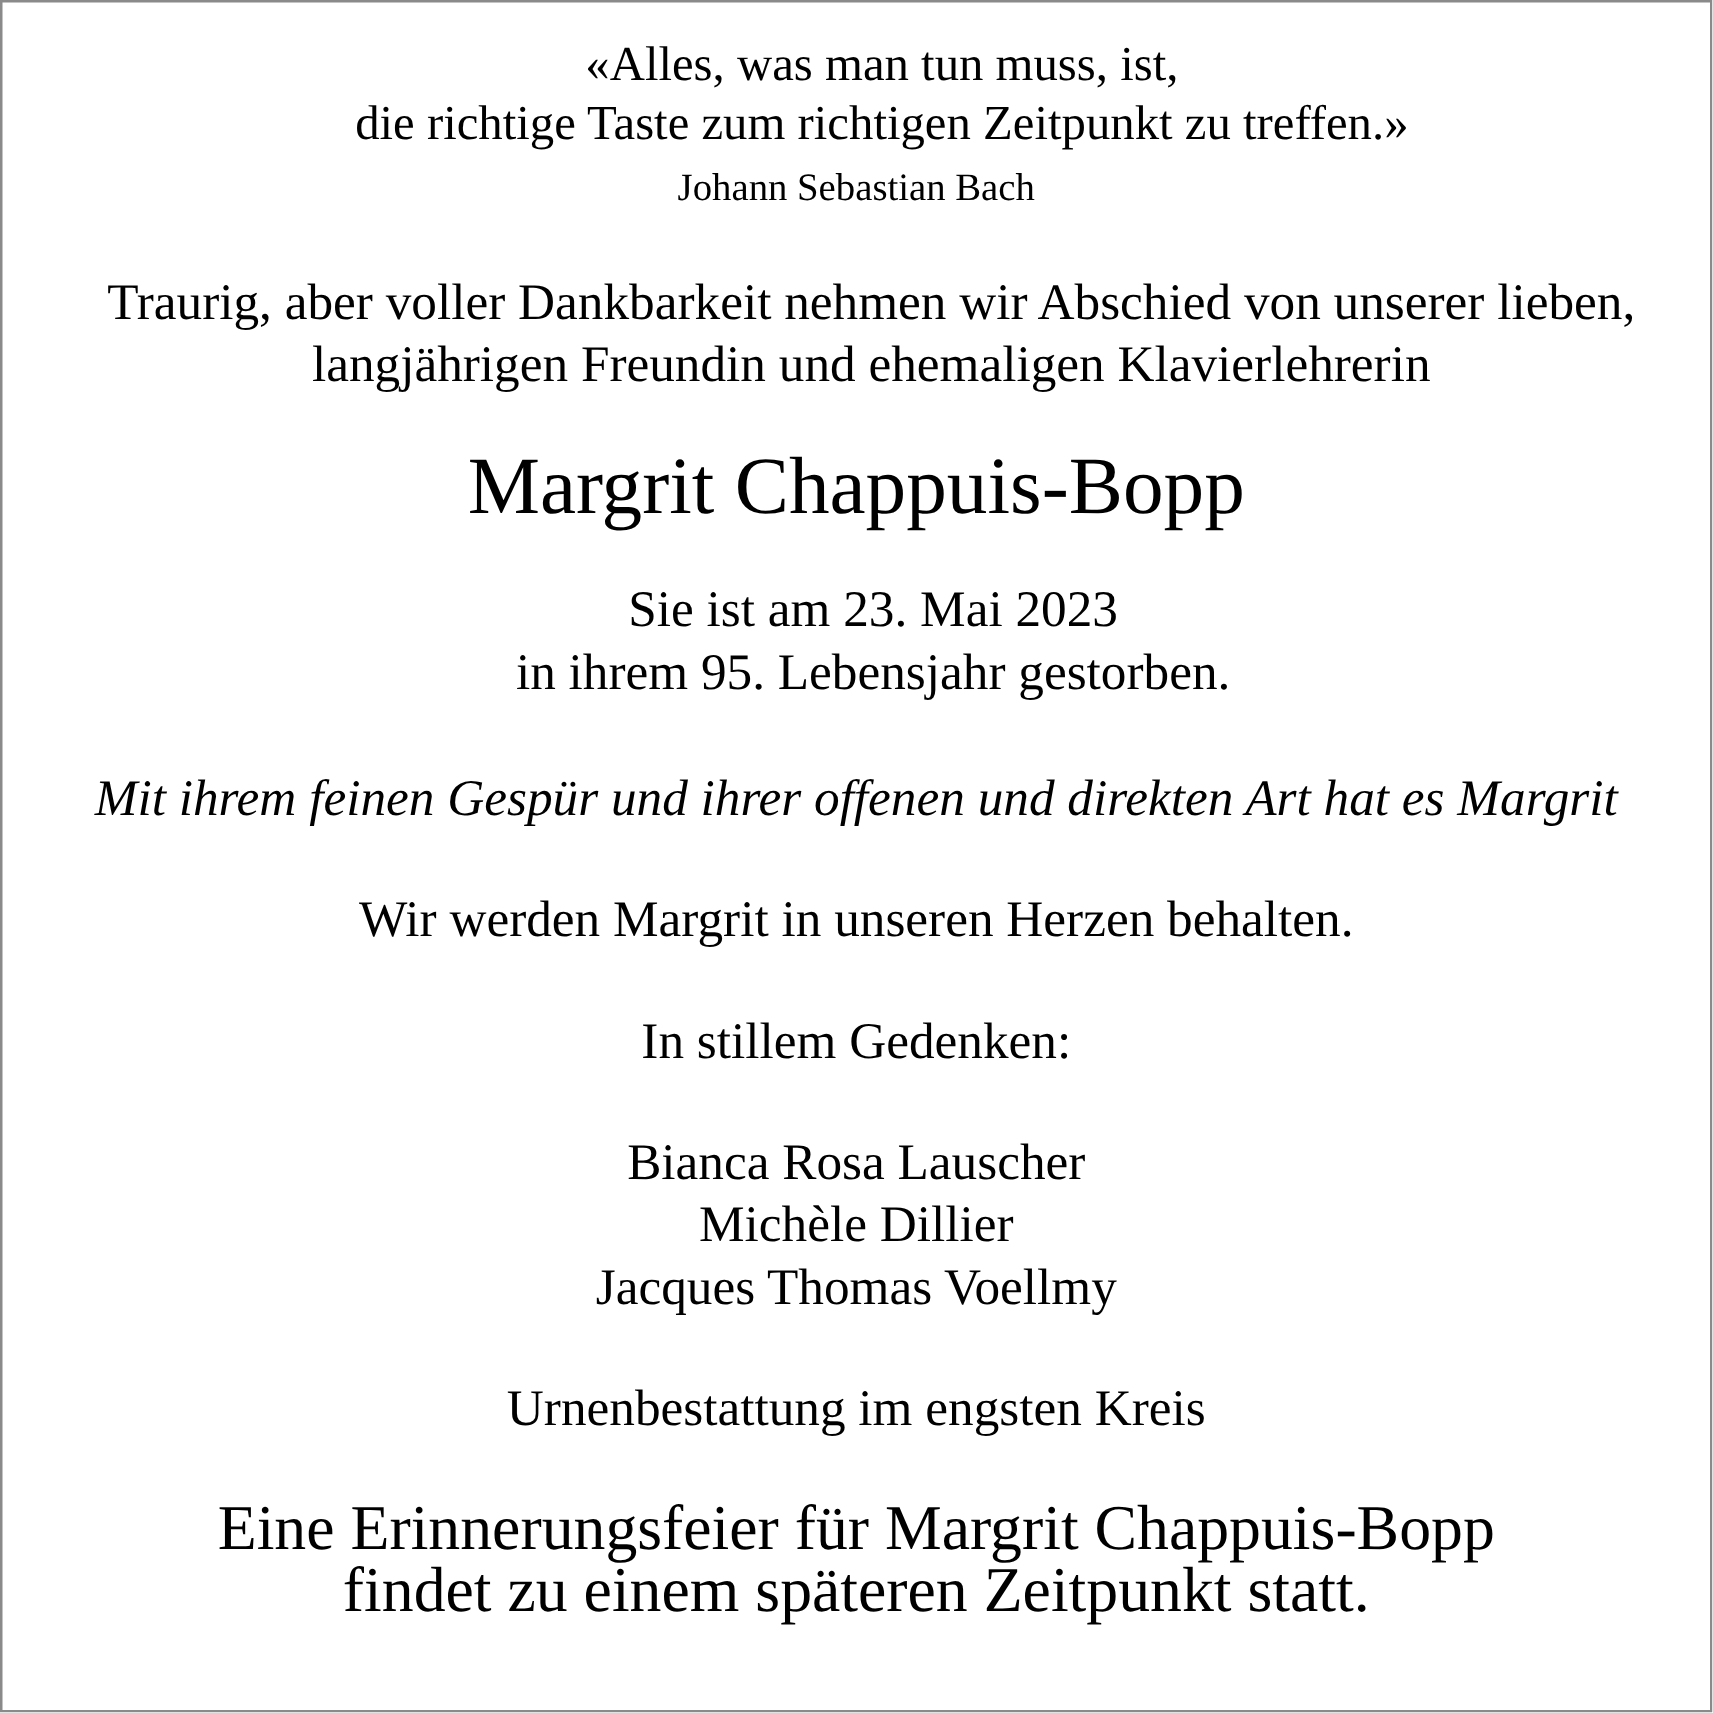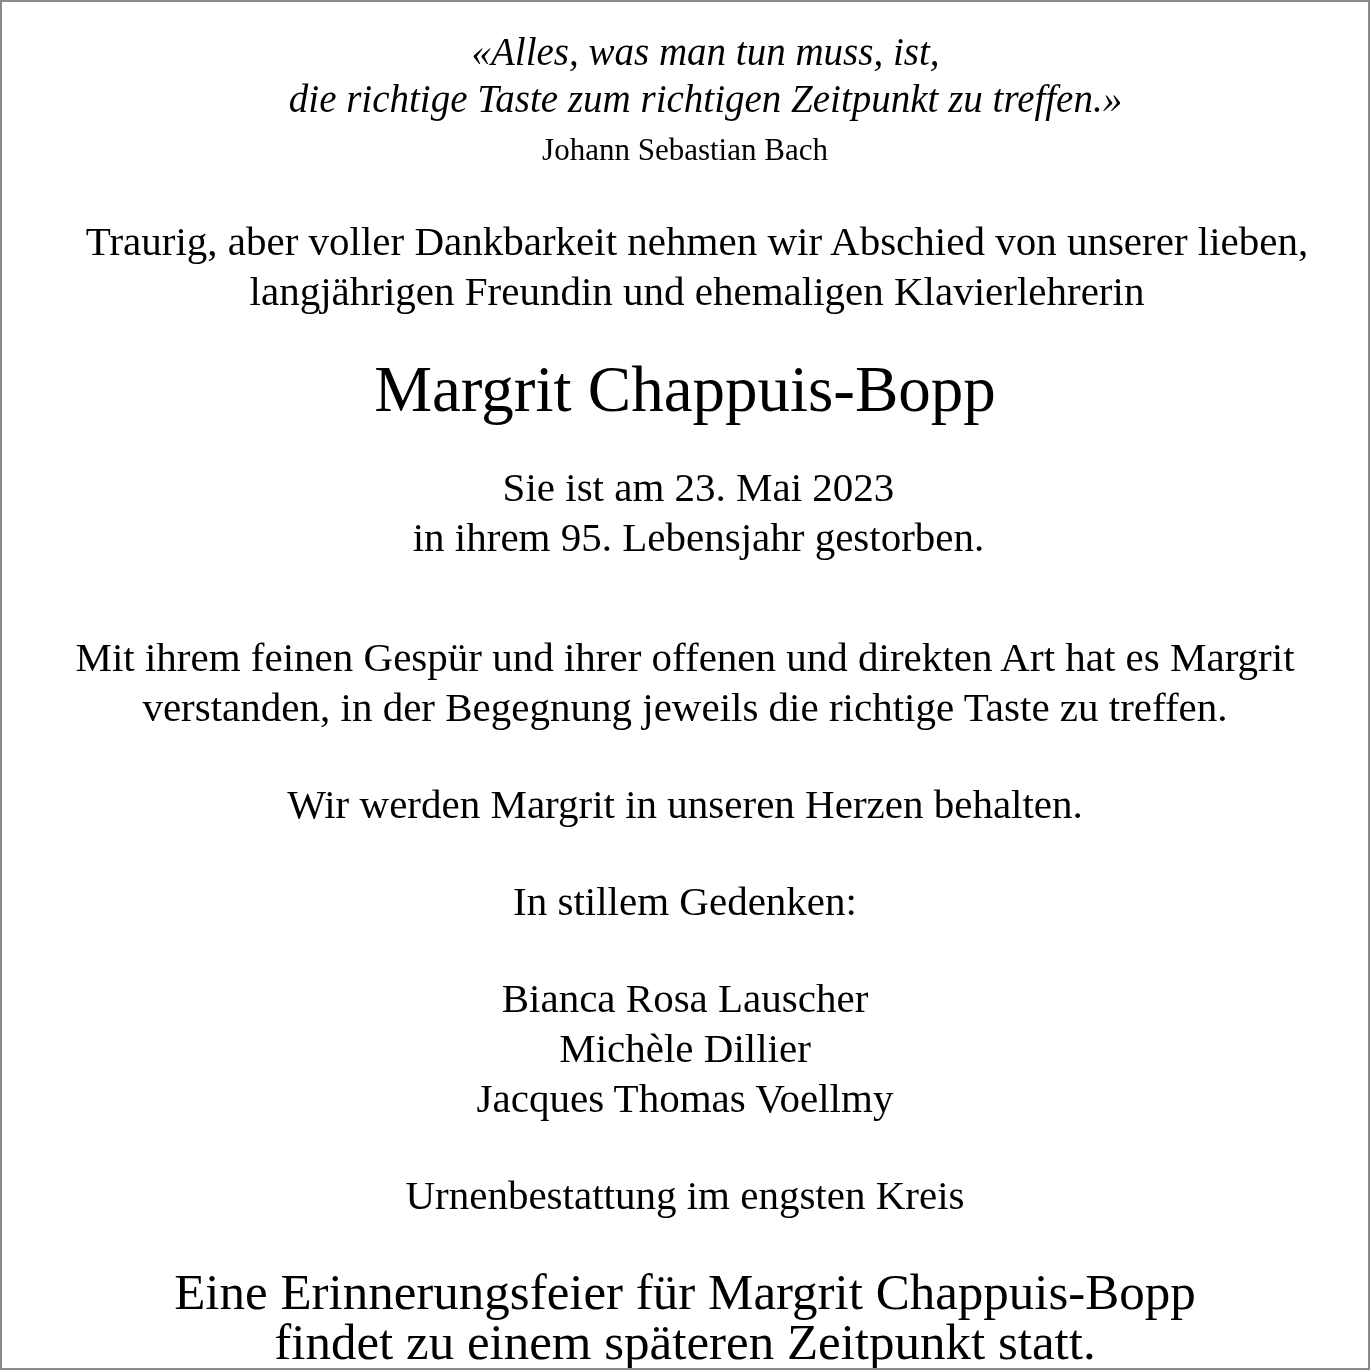--- a/index.html
+++ b/index.html
@@ -15,21 +15,20 @@
     border: 2px solid #8a8a8a;
     overflow: hidden;
     font-family: "Liberation Serif", "DejaVu Serif", serif;
     color: #000000;
     text-align: center;
   }
   .inner {
     padding-top: 26px;
   }
   .quote {
-    font-style: italic;
     font-size: 39px;
     line-height: 47px;
     padding-left: 41px;
   }
   .attribution {
     font-size: 31px;
     line-height: 38px;
     margin-top: 9px;
   }
   .intro {
@@ -46,21 +45,22 @@
   }
   .death-info {
     font-size: 41px;
     line-height: 50px;
     margin-top: 38px;
     padding-left: 27px;
   }
   .tribute {
     font-size: 41px;
     line-height: 50px;
-    margin-top: 70px;
+    margin-top: 51px;
+    font-style: italic;
   }
   .remembrance {
     font-size: 41px;
     line-height: 50px;
     margin-top: 47px;
     text-align: center;
   }
   .in-memoriam {
     font-size: 41px;
     line-height: 50px;
@@ -101,21 +101,20 @@
 
     <h1 class="deceased-name">Margrit Chappuis-Bopp</h1>
 
     <div class="death-info">
       <div>Sie ist am 23. Mai 2023</div>
       <div>in ihrem 95. Lebensjahr gestorben.</div>
     </div>
 
     <div class="tribute">
       <div>Mit ihrem feinen Gespür und ihrer offenen und direkten Art hat es Margrit</div>
-      <div>verstanden, in der Begegnung jeweils die richtige Taste zu treffen.</div>
     </div>
 
     <div class="remembrance">Wir werden Margrit in unseren Herzen behalten.</div>
 
     <div class="in-memoriam">In stillem Gedenken:</div>
 
     <div class="mourners">
       <div>Bianca Rosa Lauscher</div>
       <div>Michèle Dillier</div>
       <div>Jacques Thomas Voellmy</div>

